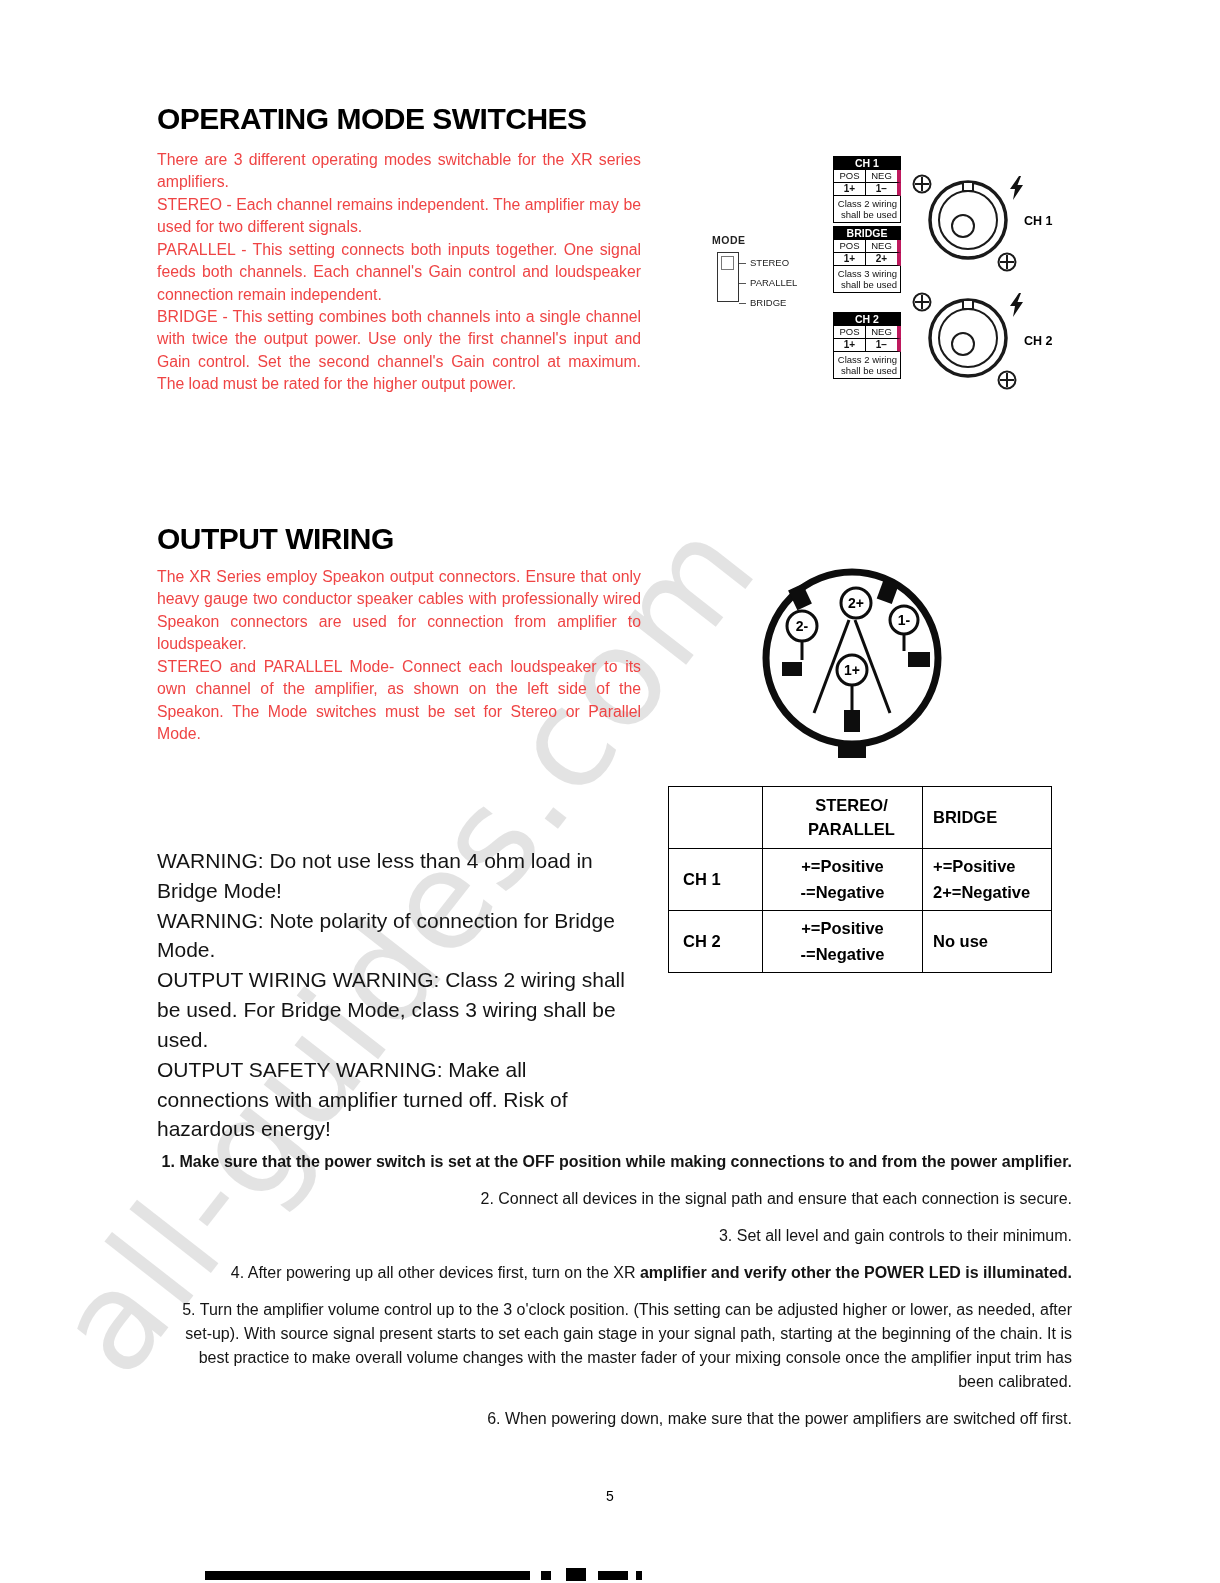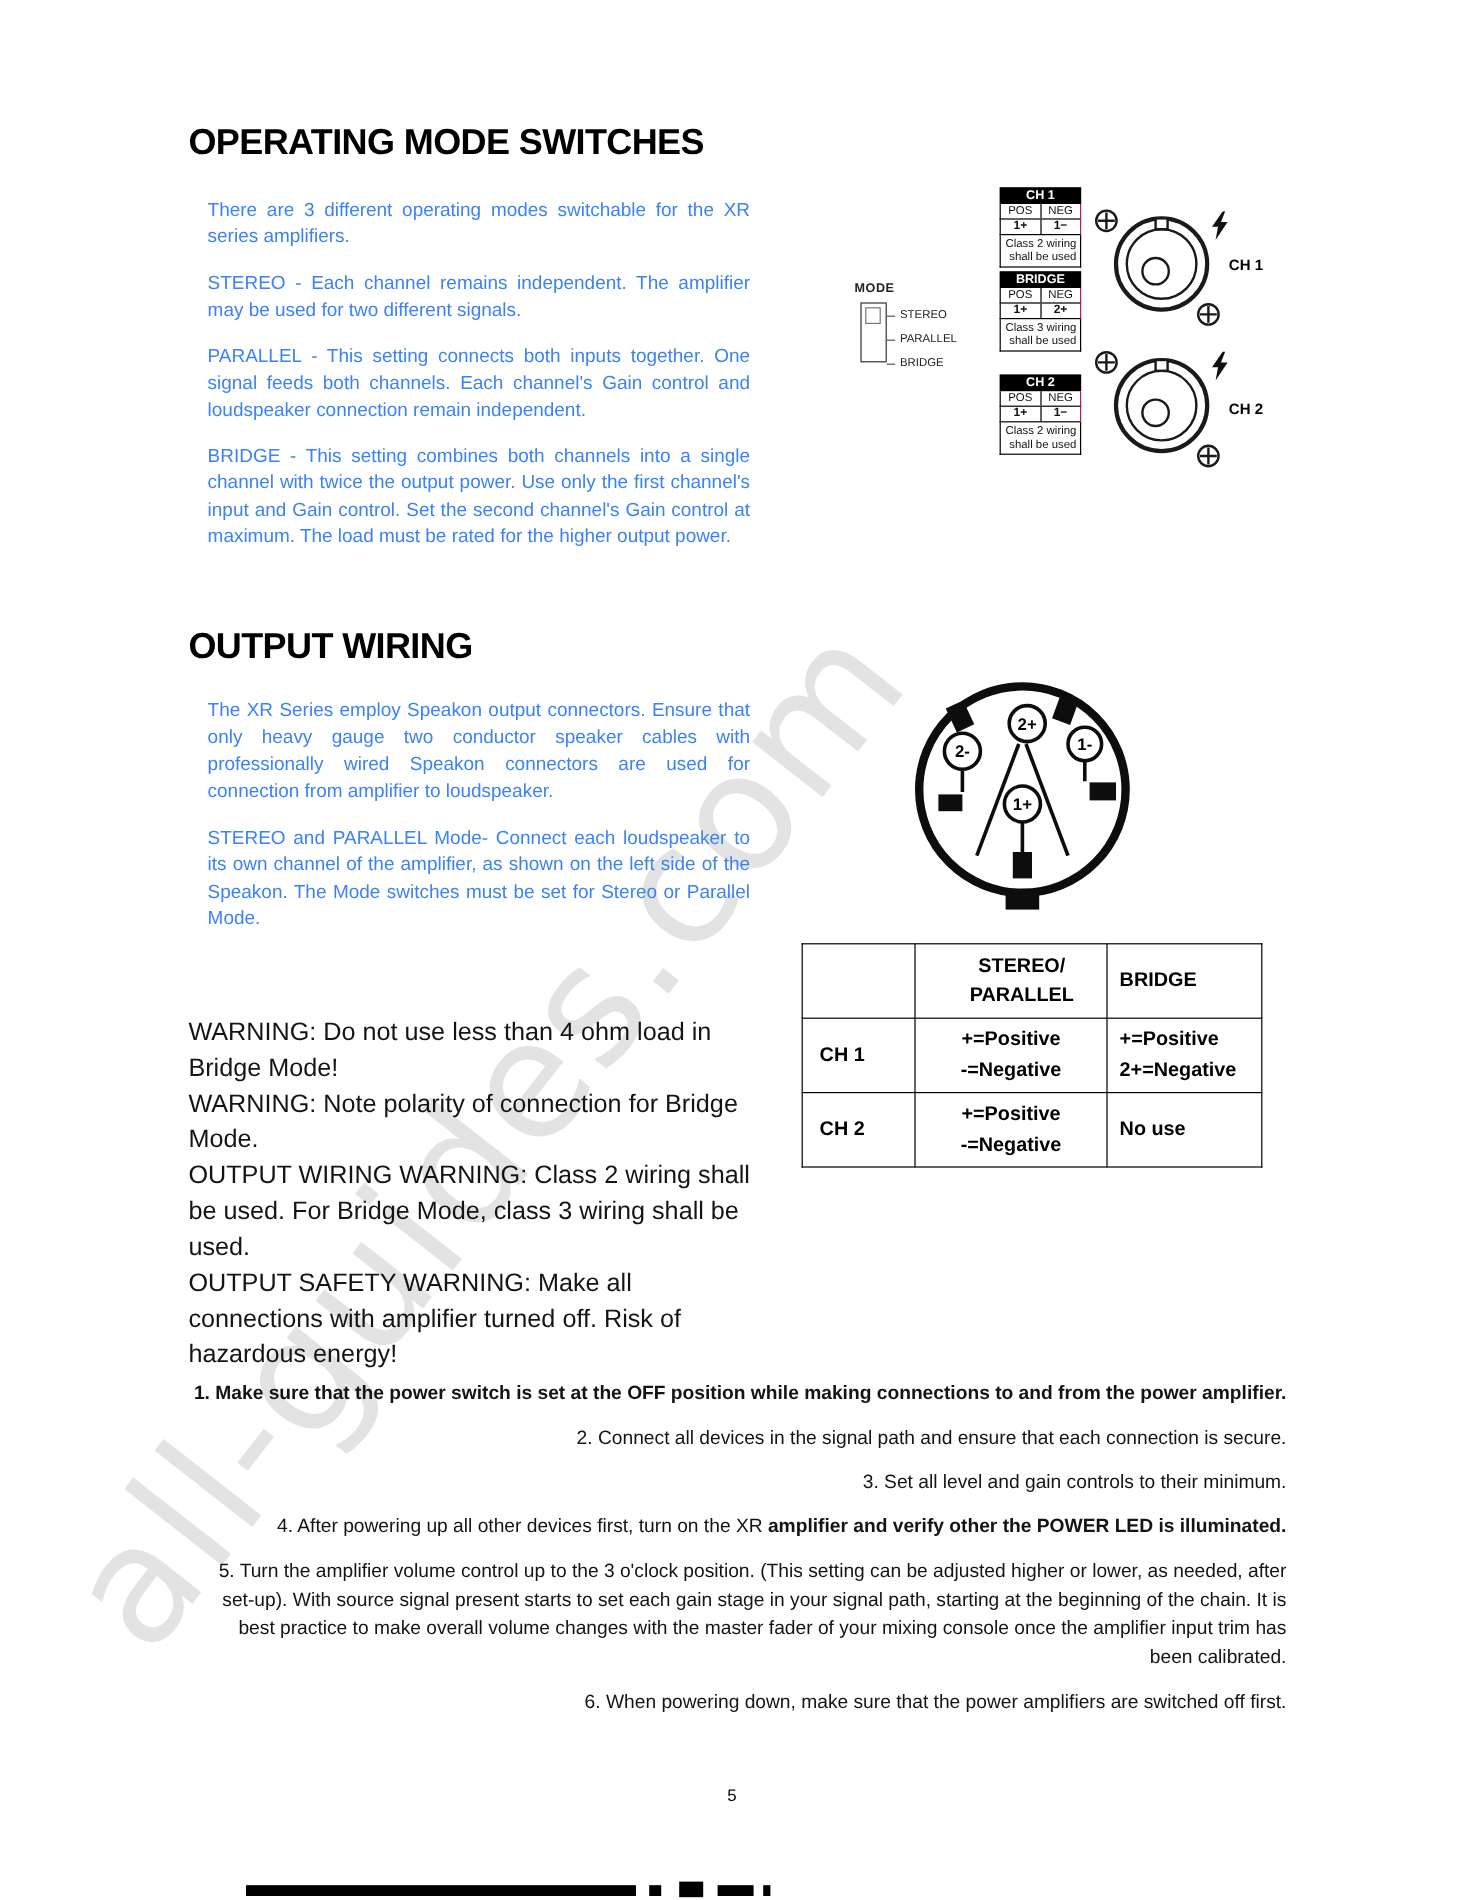--- a/index.html
+++ b/index.html
@@ -10,34 +10,34 @@
   
   .wm{position:absolute;left:150px;top:1245px;transform:rotate(-52deg);transform-origin:left bottom;
       font-family:"DejaVu Sans",sans-serif;font-size:136px;letter-spacing:3px;white-space:nowrap;
       color:rgba(90,90,90,0.17);pointer-events:none;z-index:1;}
 
   .content{position:absolute;inset:0;z-index:2;}
 
   h1.h1{margin:0;font-size:30px;font-weight:bold;letter-spacing:-0.5px;color:#000;}
 
   .col{position:absolute;width:484px;}
-  .col p{margin:16px;font-size:15.8px;line-height:1.42;text-align:justify;color:#3b82f6;}
+  .col p{margin:0;font-size:15.8px;line-height:1.42;text-align:justify;color:#ef4444;}
   .warnblock p{margin:0;font-size:21px;line-height:1.42;text-align:left;color:#141414;}
 
   
   .mode-label{position:absolute;font-size:10.5px;font-weight:bold;letter-spacing:0.5px;color:#222;}
   .modesw{position:absolute;width:20px;height:48px;border:1.5px solid #333;background:#fff;}
   .modesw .knob{position:absolute;left:3px;top:3px;width:11px;height:12px;border:1.5px solid #777;}
   .mode-opt{position:absolute;font-size:9.5px;color:#222;}
   .mode-tick{position:absolute;width:7px;height:0;border-top:1.5px solid #555;}
 
   
   .tt{position:absolute;width:68px;background:#fff;text-align:center;}
   .tt .tt-head{background:#000;color:#fff;font-weight:bold;font-size:10.5px;line-height:14px;}
-  .tt .tt-row{display:flex;border-left:1px solid #000;border-right:1px solid #be185d;border-bottom:1px solid #000;font-size:9.5px;line-height:12px;}
+  .tt .tt-row{display:flex;border-left:1px solid #000;border-right:4px solid #be185d;border-bottom:1px solid #000;font-size:9.5px;line-height:12px;}
   .tt .tt-row span{flex:1;}
   .tt .tt-row span:first-child{border-right:1px solid #000;}
   .tt .tt-row.vals{font-weight:bold;font-size:10px;}
   .tt .tt-note{border:1px solid #000;border-top:none;font-size:9.5px;line-height:1.18;text-align:right;padding:2px 3px;}
 
   .conn-label{position:absolute;font-size:12.5px;font-weight:bold;color:#000;}
 
   
   table.wt{position:absolute;left:668px;top:786px;border-collapse:collapse;table-layout:fixed;width:383px;color:#000;}
   table.wt td,table.wt th{border:1.5px solid #000;font-size:16.5px;font-weight:bold;vertical-align:middle;padding:0;}

